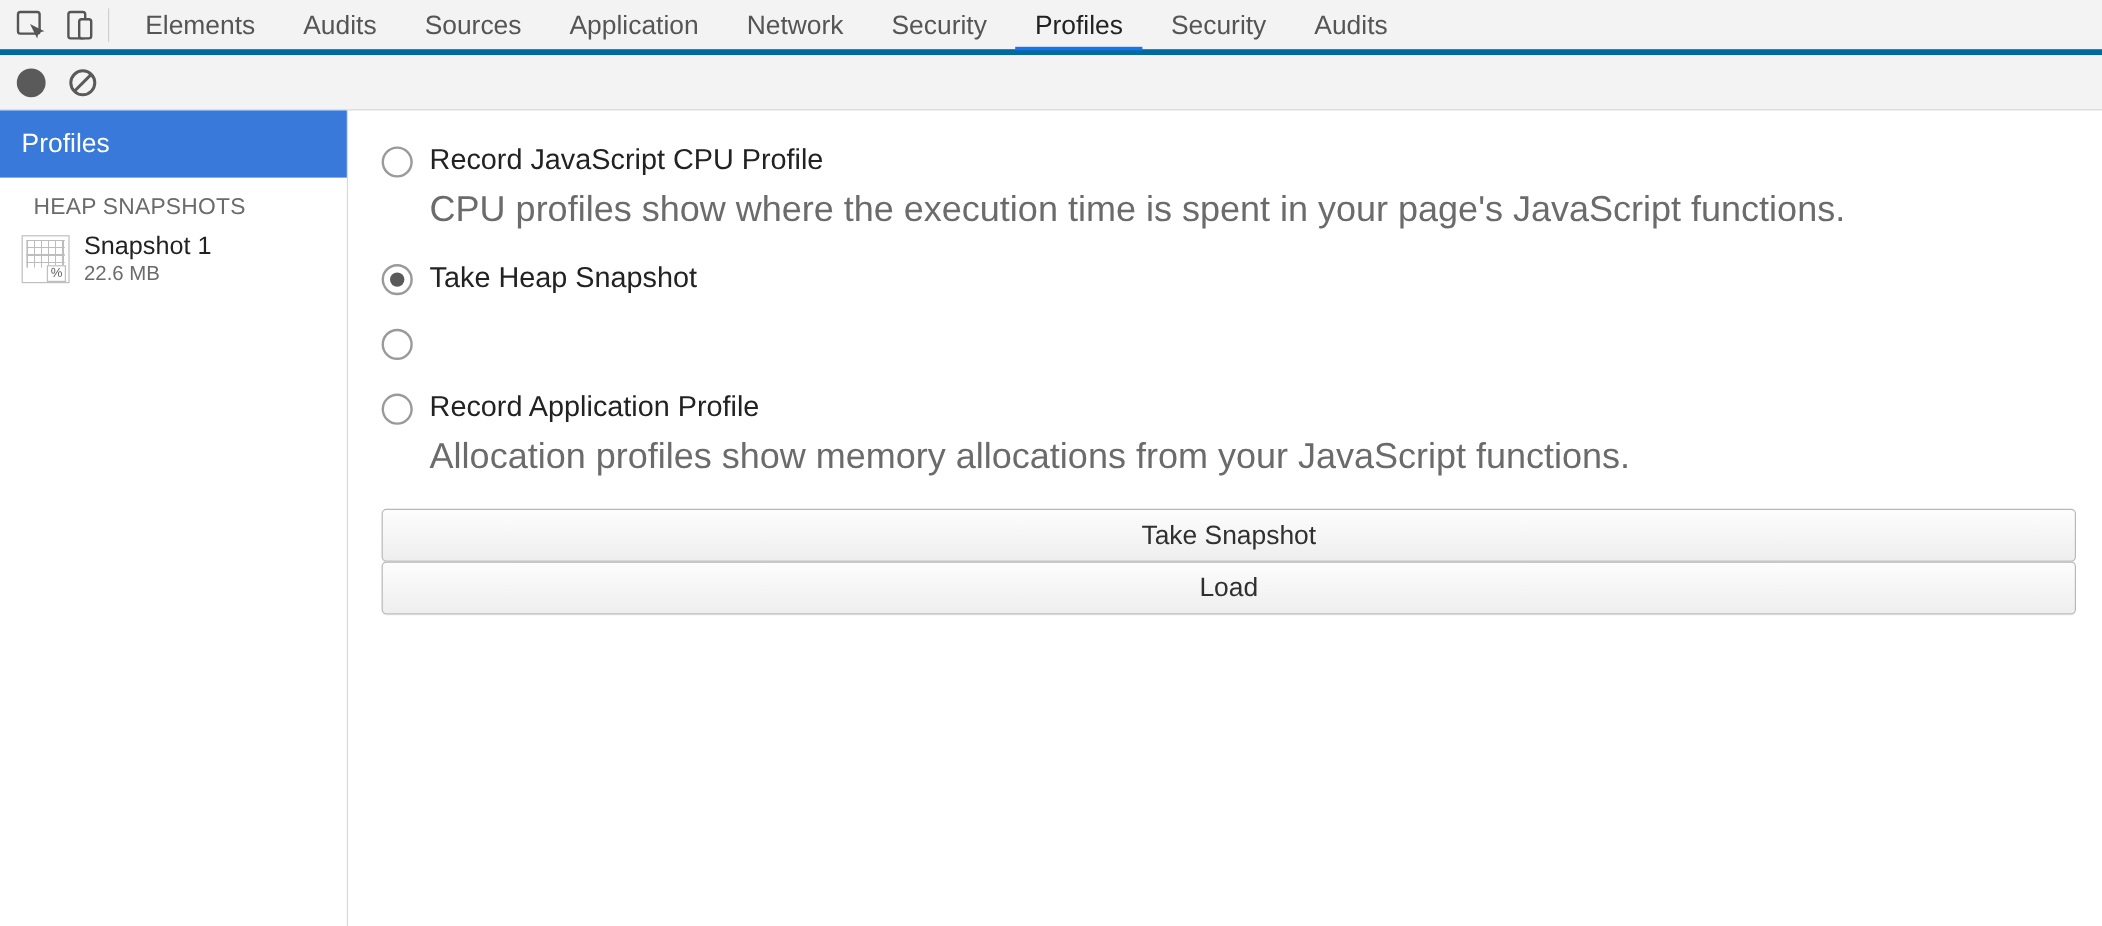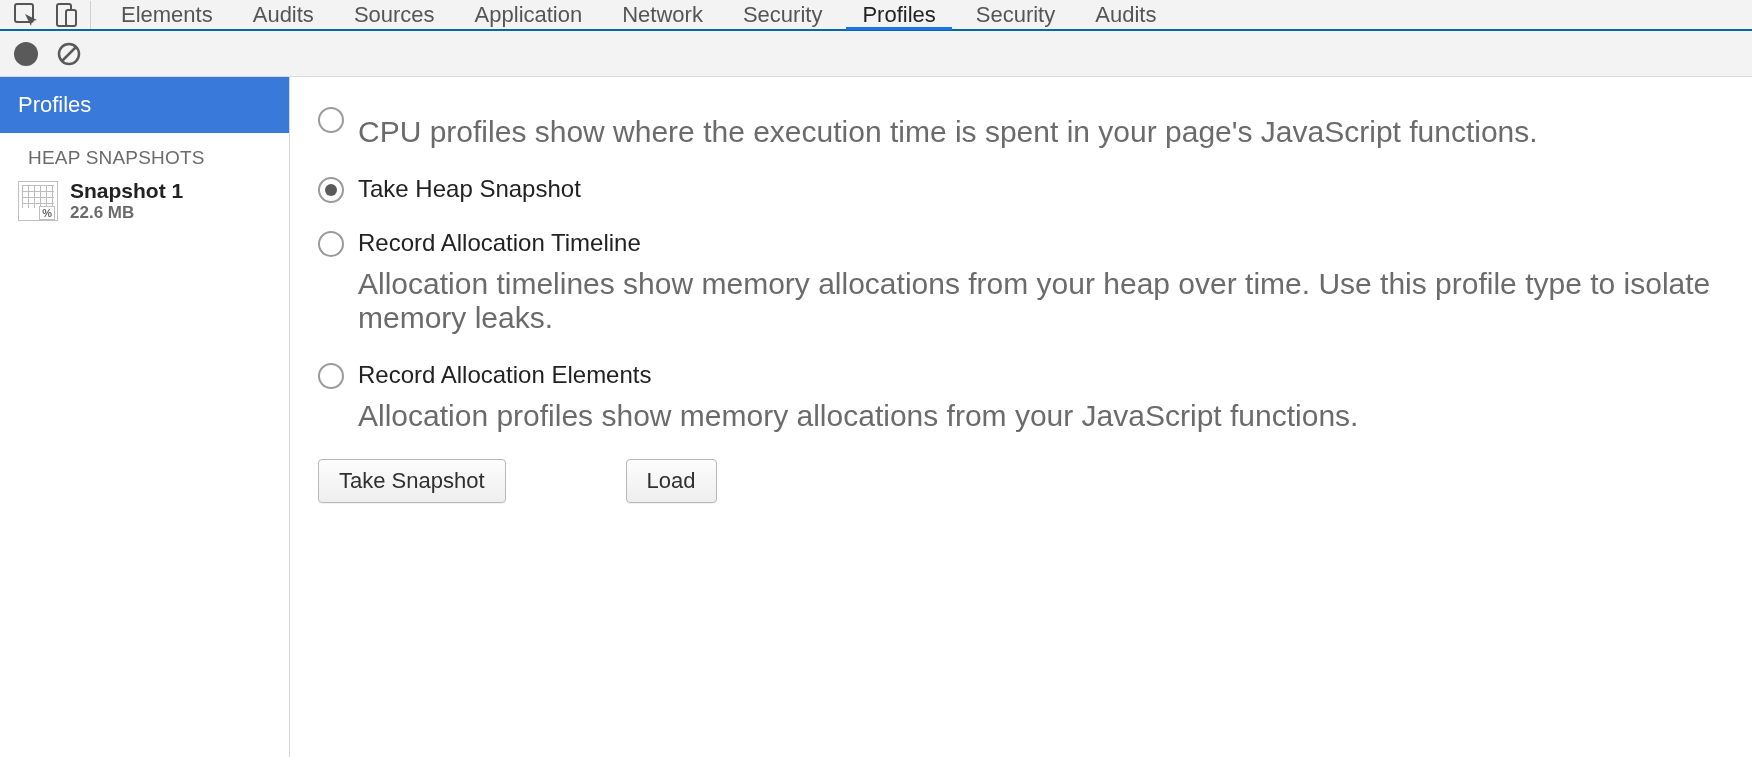--- a/index.html
+++ b/index.html
@@ -10,23 +10,23 @@
     font-size: 22px;
     color: #303030;
     background: #fff;
     -webkit-font-smoothing: antialiased;
   }
 
   
   .tabbar {
     display: flex;
     align-items: center;
-    height: 31px;
+    height: 46px;
     background: #f3f3f3;
-    border-bottom: 2px solid #0369a1;
+    border-bottom: 5px solid #0369a1;
     padding: 0 6px 0 6px;
     user-select: none;
   }
   .tabbar .icon-btn {
     width: 40px; height: 44px;
     display:flex; align-items:center; justify-content:center;
     color:#555;
   }
   .tabbar .sep {
     width:1px; height:28px; background:#cfcfcf; margin:0 10px 0 4px;
@@ -86,21 +86,20 @@
   .sidebar .group-label {
     padding:14px 12px 6px 28px;
     font-size:19px;
     color:#6b6b6b;
     letter-spacing:0.2px;
   }
   .sidebar .snap-item {
     display:flex; align-items:center;
     gap:12px;
     padding:4px 8px 4px 18px;
-    font-weight:bold;
   }
   .snap-icon {
     width:40px; height:40px;
     position:relative;
     background:#fff;
     border:1px solid #bfbfbf;
   }
   .snap-icon::before {
     content:"";
     position:absolute; top:3px; left:3px; right:3px; bottom:12px;
@@ -150,21 +149,21 @@
     content:"";
     position:absolute;
     top:5px; left:5px; right:5px; bottom:5px;
     border-radius:50%;
     background:#5a5a5a;
   }
   .opt .texts { display:flex; flex-direction:column; }
   .opt .label { font-size:24px; color:#222; }
   .opt .desc  { font-size:30px; color:#6b6b6b; margin-top:10px; }
 
-  .btn-row { display:flex; gap:120px; margin-top:20px; }
+  .btn-row { display:flex; margin-top:20px;flex-direction:column; }
   .btn {
     font-size:22px;
     color:#303030;
     padding:8px 20px;
     background:linear-gradient(#fdfdfd,#eeeeee);
     border:1px solid #b8b8b8;
     border-radius:4px;
     box-shadow:0 1px 0 rgba(0,0,0,0.05);
     cursor:default;
   }
@@ -241,43 +240,40 @@
         <span class="snap-size">22.6 MB</span>
       </div>
     </div>
   </div>
 
   <div class="main">
 
     <div class="opt">
       <div class="radio"></div>
       <div class="texts">
+        <span class="label">Record JavaScript CPU Profile</span>
         <span class="desc">CPU profiles show where the execution time is spent in your page's JavaScript functions.</span>
       </div>
     </div>
 
     <div class="opt">
       <div class="radio checked"></div>
       <div class="texts">
         <span class="label">Take Heap Snapshot</span>
       </div>
     </div>
 
     <div class="opt">
       <div class="radio"></div>
-      <div class="texts">
-        <span class="label">Record Allocation Timeline</span>
-        <span class="desc">Allocation timelines show memory allocations from your heap over time. Use this profile type to isolate memory leaks.</span>
-      </div>
     </div>
 
     <div class="opt">
       <div class="radio"></div>
       <div class="texts">
-        <span class="label">Record Allocation Elements</span>
+        <span class="label">Record Application Profile</span>
         <span class="desc">Allocation profiles show memory allocations from your JavaScript functions.</span>
       </div>
     </div>
 
     <div class="btn-row">
       <button class="btn">Take Snapshot</button>
       <button class="btn">Load</button>
     </div>
   </div>
 

